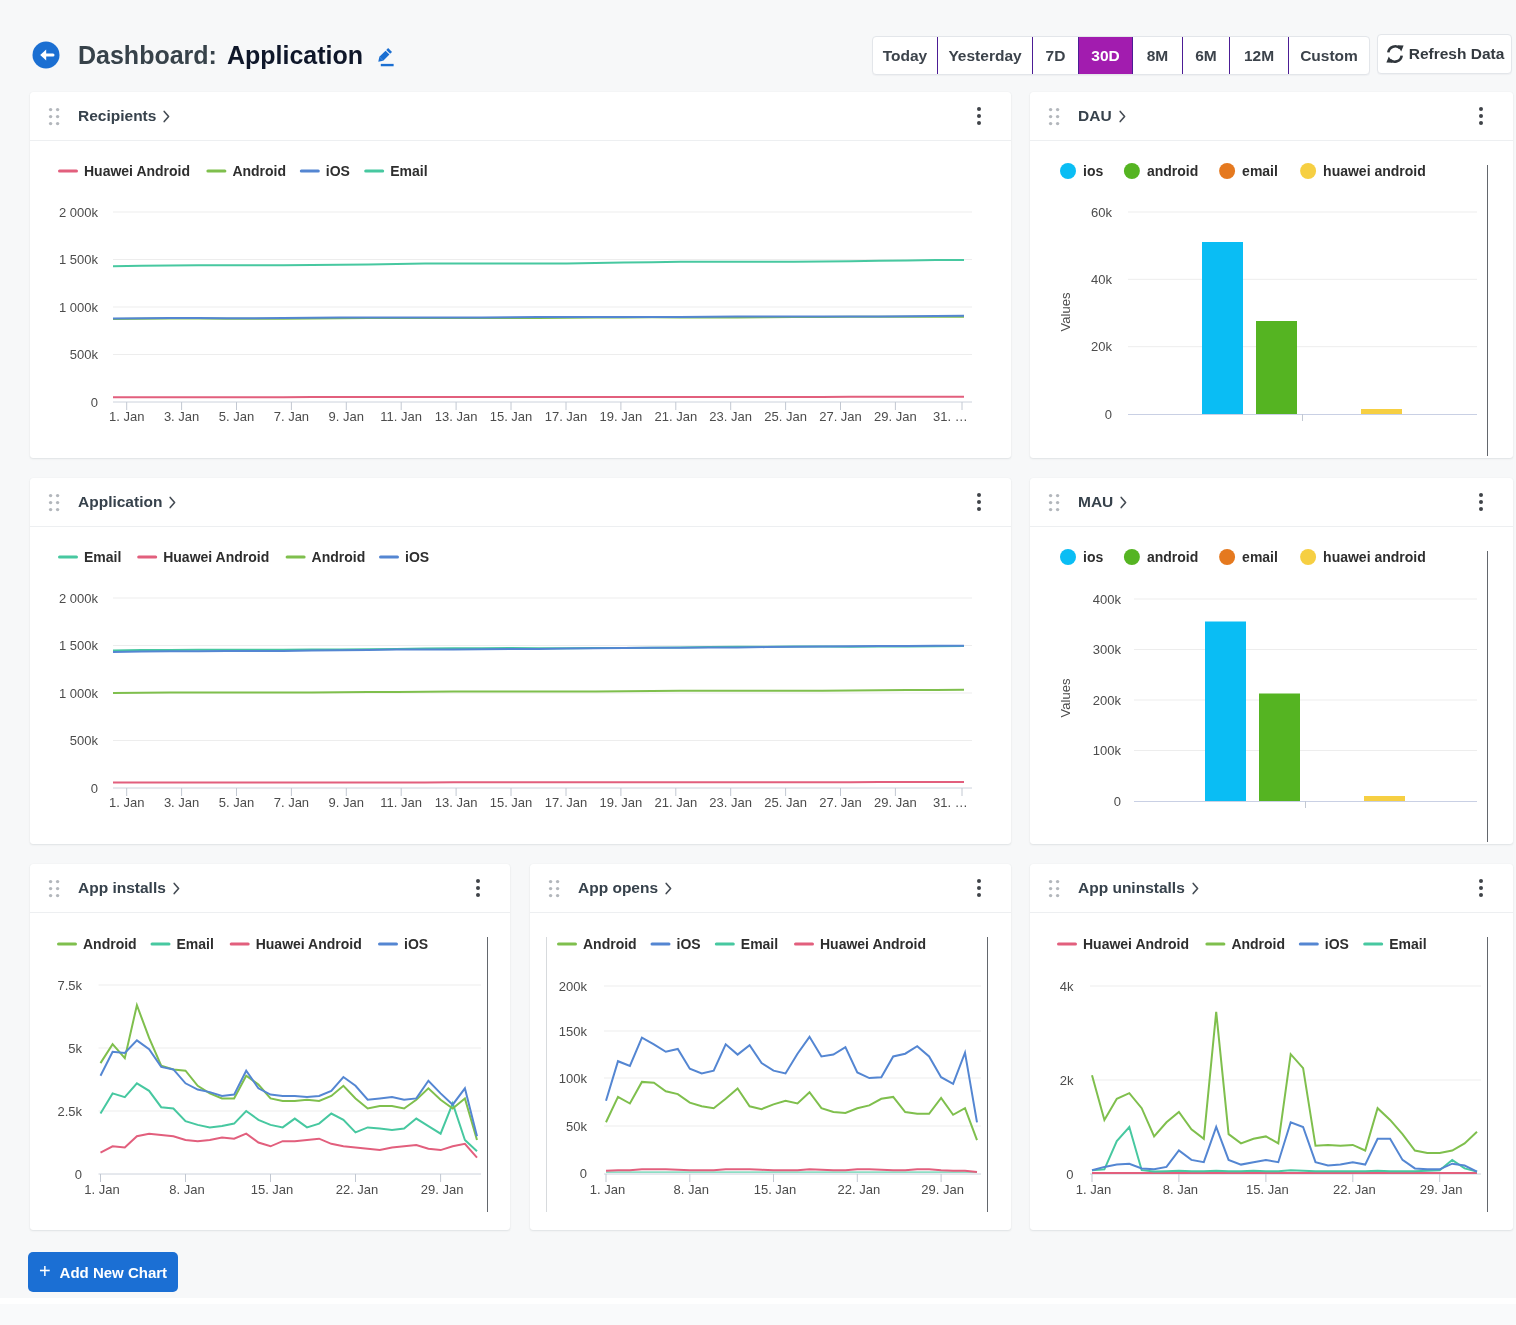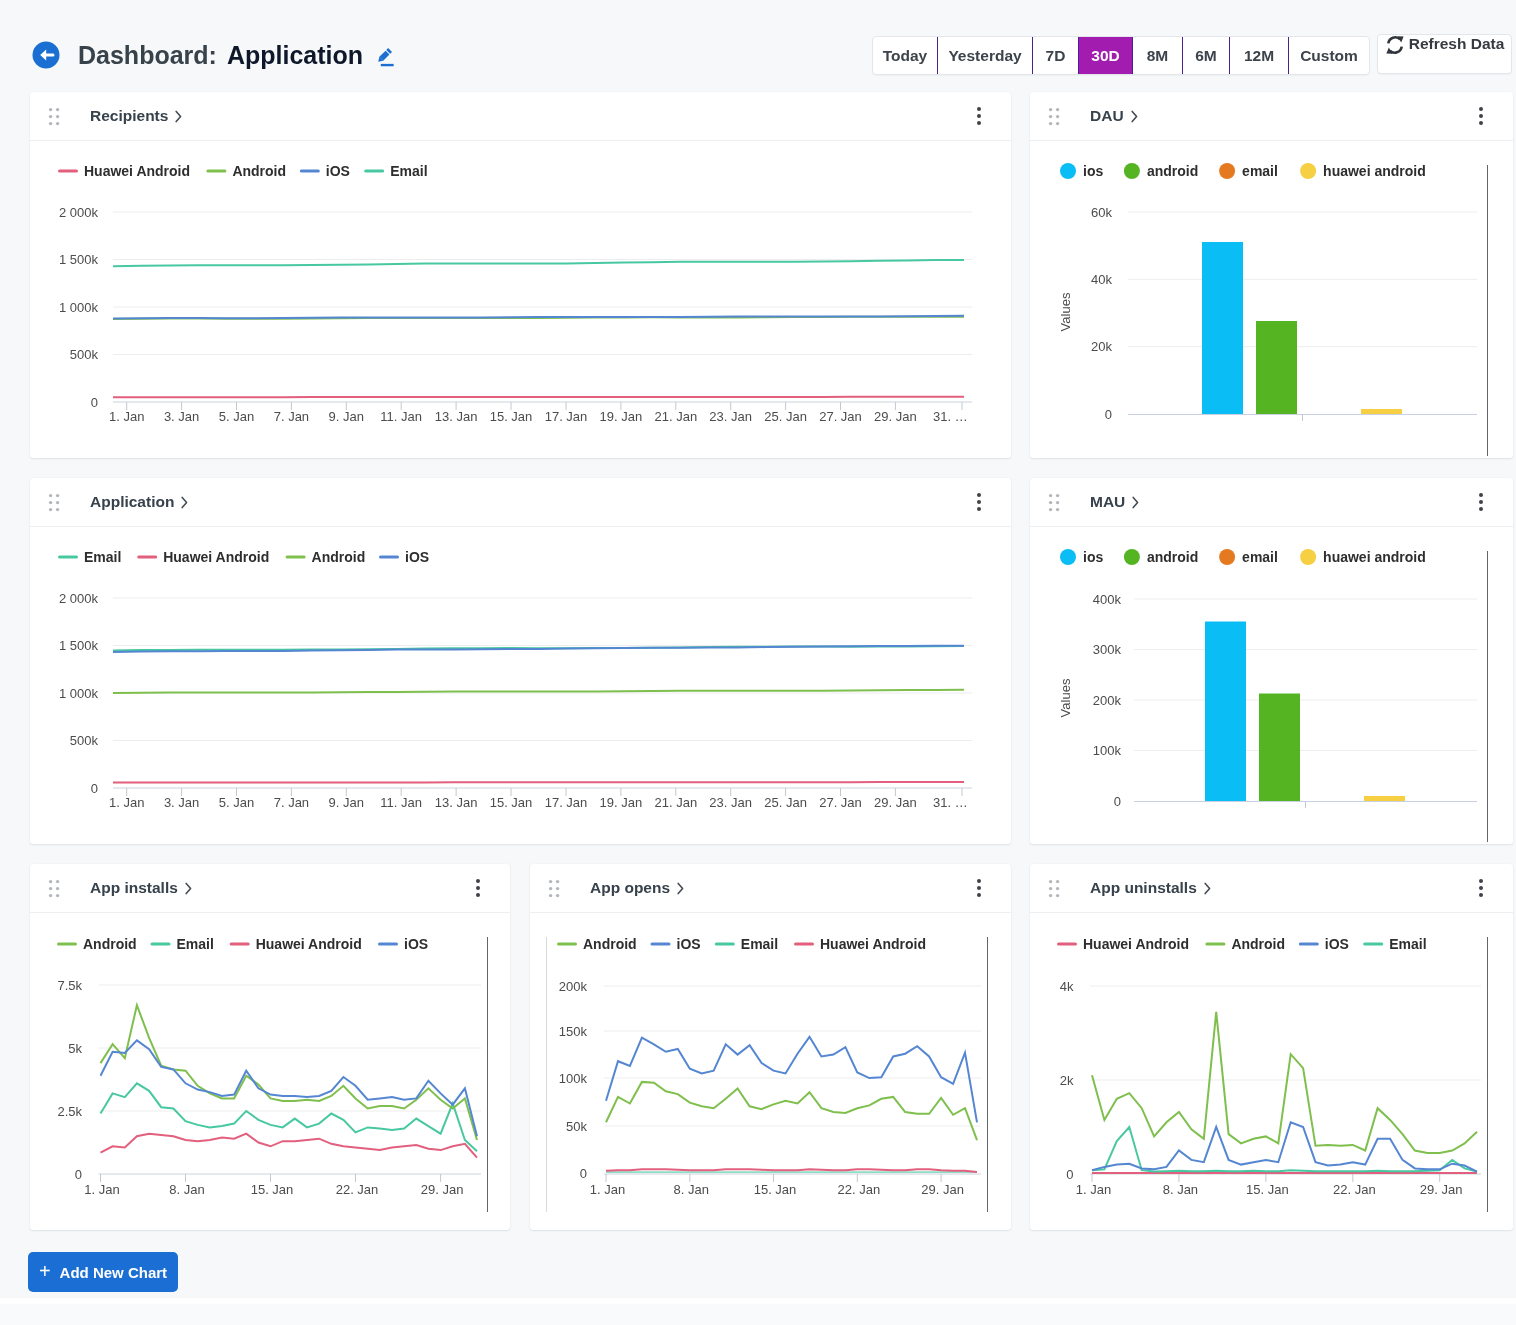--- a/index.html
+++ b/index.html
@@ -1,22 +1,22 @@
 <!DOCTYPE html>
 <html><head><meta charset="utf-8">
 <style>
 * { margin:0; padding:0; box-sizing:border-box; }
 html,body { width:1516px; height:1325px; font-family:"Liberation Sans", sans-serif; background:#f7f8f9; position:relative; overflow:hidden; }
 .card { position:absolute; background:#ffffff; border-radius:3px; box-shadow:0 1px 2px rgba(44,54,64,.10), 0 0 1px rgba(44,54,64,.08); }
-.ctitle { position:absolute; left:48px; top:0; height:48px; display:flex; align-items:center; gap:7px; font-size:15.5px; font-weight:600; color:#37424c;margin-left:12px; }
+.ctitle { position:absolute; left:48px; top:0; height:48px; display:flex; align-items:center; gap:7px; font-size:15.5px; font-weight:600; color:#37424c; }
 .segwrap { position:absolute; left:872px; top:36px; height:39px; display:flex; background:#fff; border:1px solid #e3e6ea; border-radius:4px; overflow:hidden; box-shadow:0 1px 1px rgba(44,54,64,.04); }
 .seg { display:flex; align-items:center; justify-content:center; font-size:15.5px; font-weight:600; color:#3c434b; border-right:1px solid #4c1d95; height:100%; }
 .seg:last-child { border-right:none; }
 .seg.active { background:#a21caf; color:#fff; }
-.refresh { position:absolute; left:1377px; top:34px; width:135px; height:40px; background:#fff; border:1px solid #e3e6ea; border-radius:4px; display:flex; align-items:flex-start; justify-content:center; gap:4px; font-size:15.5px; font-weight:bold; color:#343a40; box-shadow:0 1px 1px rgba(44,54,64,.04); }
+.refresh { position:absolute; left:1377px; top:34px; width:135px; height:40px; background:#fff; border:1px solid #e3e6ea; border-radius:4px; display:flex; align-items:center; justify-content:center; gap:4px; font-size:15.5px; font-weight:bold; color:#343a40; box-shadow:0 1px 1px rgba(44,54,64,.04); }
 .addbtn { position:absolute; left:28px; top:1252px; width:150px; height:40px; background:#1b6fd4; border-radius:5px; display:flex; align-items:center; justify-content:center; gap:9px; color:#fff; font-size:15px; font-weight:bold; }
 .addbtn .plus { font-size:20px; font-weight:normal; margin-top:-2px; }
 </style></head>
 <body>
 
 <svg width="120" height="90" viewBox="0 0 120 90" style="position:absolute;left:0;top:0">
 <circle cx="46" cy="55" r="13.5" fill="#1b6fd2"></circle>
 <path d="M53 55 H43" stroke="#fff" stroke-width="3" fill="none" stroke-linecap="round"></path>
 <path d="M46.2 49.6 L40.2 55 L46.2 60.4 Z" fill="#fff"></path>
 </svg>

